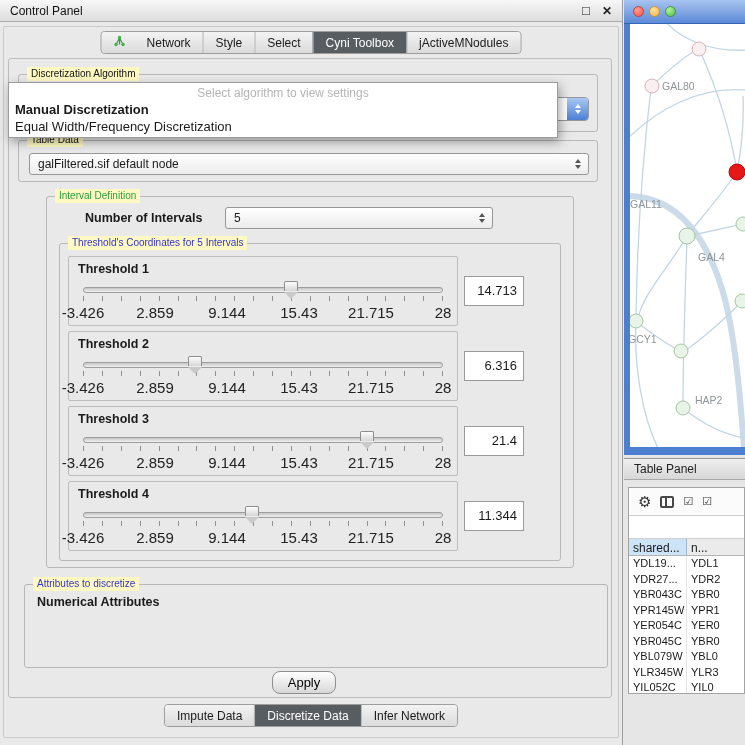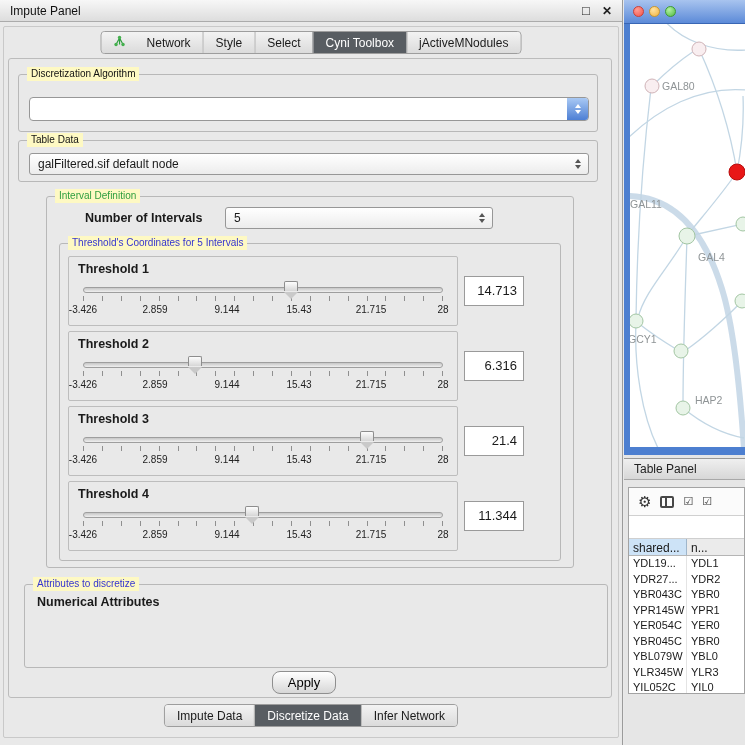--- a/index.html
+++ b/index.html
@@ -54,21 +54,21 @@
 
 .thr-rows{position:absolute;left:0;top:0;right:0;bottom:0}
 .thr-row{position:absolute;left:0;width:100%;height:70px}
 .thr-box{position:absolute;left:8px;top:0;width:390px;height:70px;border:1px solid #bdbdbd;border-radius:2px}
 .thr-label{position:absolute;left:9px;top:5px;font-weight:bold;font-size:12.5px}
 .slider{position:absolute;left:14px;right:14px;top:24px;height:42px}
 .track{position:absolute;left:0;right:0;top:6px;height:6px;background:linear-gradient(#c6c6c6,#f0f0f0);border:1px solid #9e9e9e;border-radius:3px}
 .thumb{position:absolute;top:0;width:14px;height:10px;background:linear-gradient(#fdfdfd,#d6d6d6);border:1px solid #8d8d8d;border-bottom:none;border-radius:2px 2px 0 0;z-index:2}
 .thumb::after{content:"";position:absolute;top:10px;left:-1px;width:0;height:0;border-left:7px solid transparent;border-right:7px solid transparent;border-top:7px solid #c9c9c9}
 .tickstrip{position:absolute;left:0;right:0;top:15px;height:5px;background:repeating-linear-gradient(90deg,#8f8f8f 0 1px,transparent 1px 18.9px)}
-.ticklabels{position:absolute;left:0;right:0;top:23px;height:12px;font-size:10px;color:#222}
+.ticklabels{position:absolute;left:0;right:0;top:23px;height:12px;font-size:15px;color:#222}
 .ticklabels span{position:absolute;transform:translateX(-50%);white-space:nowrap}
 .thr-value{position:absolute;left:404px;top:20px;width:60px;height:30px;background:#fff;border:1px solid #9a9a9a;font-size:13px;text-align:right;line-height:28px;padding-right:6px}
 
 .attr-sub{position:absolute;left:12px;top:10px;font-weight:bold;font-size:12.5px}
 .attr-list{position:absolute;left:12px;top:28px;width:560px;height:48px;background:#fff;border:1px solid #ababab;overflow:hidden}
 .attr-items{padding:2px 6px;line-height:15px;font-size:12.5px}
 .attr-item{white-space:nowrap}
 .sb{position:absolute;right:0;top:0;bottom:0;width:14px;background:#f0f0f0;border-left:1px solid #cfcfcf}
 .sb-thumb{margin:1px;height:26px;background:linear-gradient(90deg,#dadada,#b9b9b9);border:1px solid #9c9c9c;border-radius:6px}
 
@@ -98,21 +98,21 @@
 .tw-row .c1{width:58px;padding:1px 4px;border-right:1px solid #e4e4e4;overflow:hidden;white-space:nowrap}
 .tw-row .c2{flex:1;padding:1px 4px;overflow:hidden;white-space:nowrap}
 </style>
 </head>
 <body>
 
 <div class="screen">
 
   <section class="cp">
     <header class="cp-titlebar">
-      <span class="cp-title">Impute Panel</span>
+      <span class="cp-title">Control Panel</span>
       <span class="cp-tb-icons">
         <span class="tb-ico">□</span>
         <span class="tb-ico close">✕</span>
       </span>
     </header>
     <div class="cp-inner"></div>
     <nav class="tabstrip top">
         <div class="tab-seg">
           <span class="net-ico"><svg width="12" height="12" viewBox="0 0 12 12">
               <path d="M2.5 9.5 L6 3 L9.5 9.5 M6 3 L6 9.5" stroke="#2e9e3e" stroke-width="1.2" fill="none"></path>
@@ -141,20 +141,27 @@
       <span class="gtitle dark">Discretization Algorithm</span>
       <div class="combo mac">
         <span class="combo-text"></span>
         <span class="blue-cap">
             <i class="arr up"></i>
             <i class="arr dn"></i>
           </span>
       </div>
     </div>
 
+    <div class="popup">
+      <div class="popup-ph">Select algorithm to view settings</div>
+      <div>
+          <div class="popup-opt bold">Manual Discretization</div>
+          <div class="popup-opt">Equal Width/Frequency Discretization</div>
+        </div>
+    </div>
 
     <div class="group tdata">
       <span class="gtitle dark">Table Data</span>
       <div class="combo plain-td">
         <span class="combo-text">galFiltered.sif default node</span>
         <span class="stepper">
             <i class="tri up"></i>
             <i class="tri dn"></i>
           </span>
       </div>

